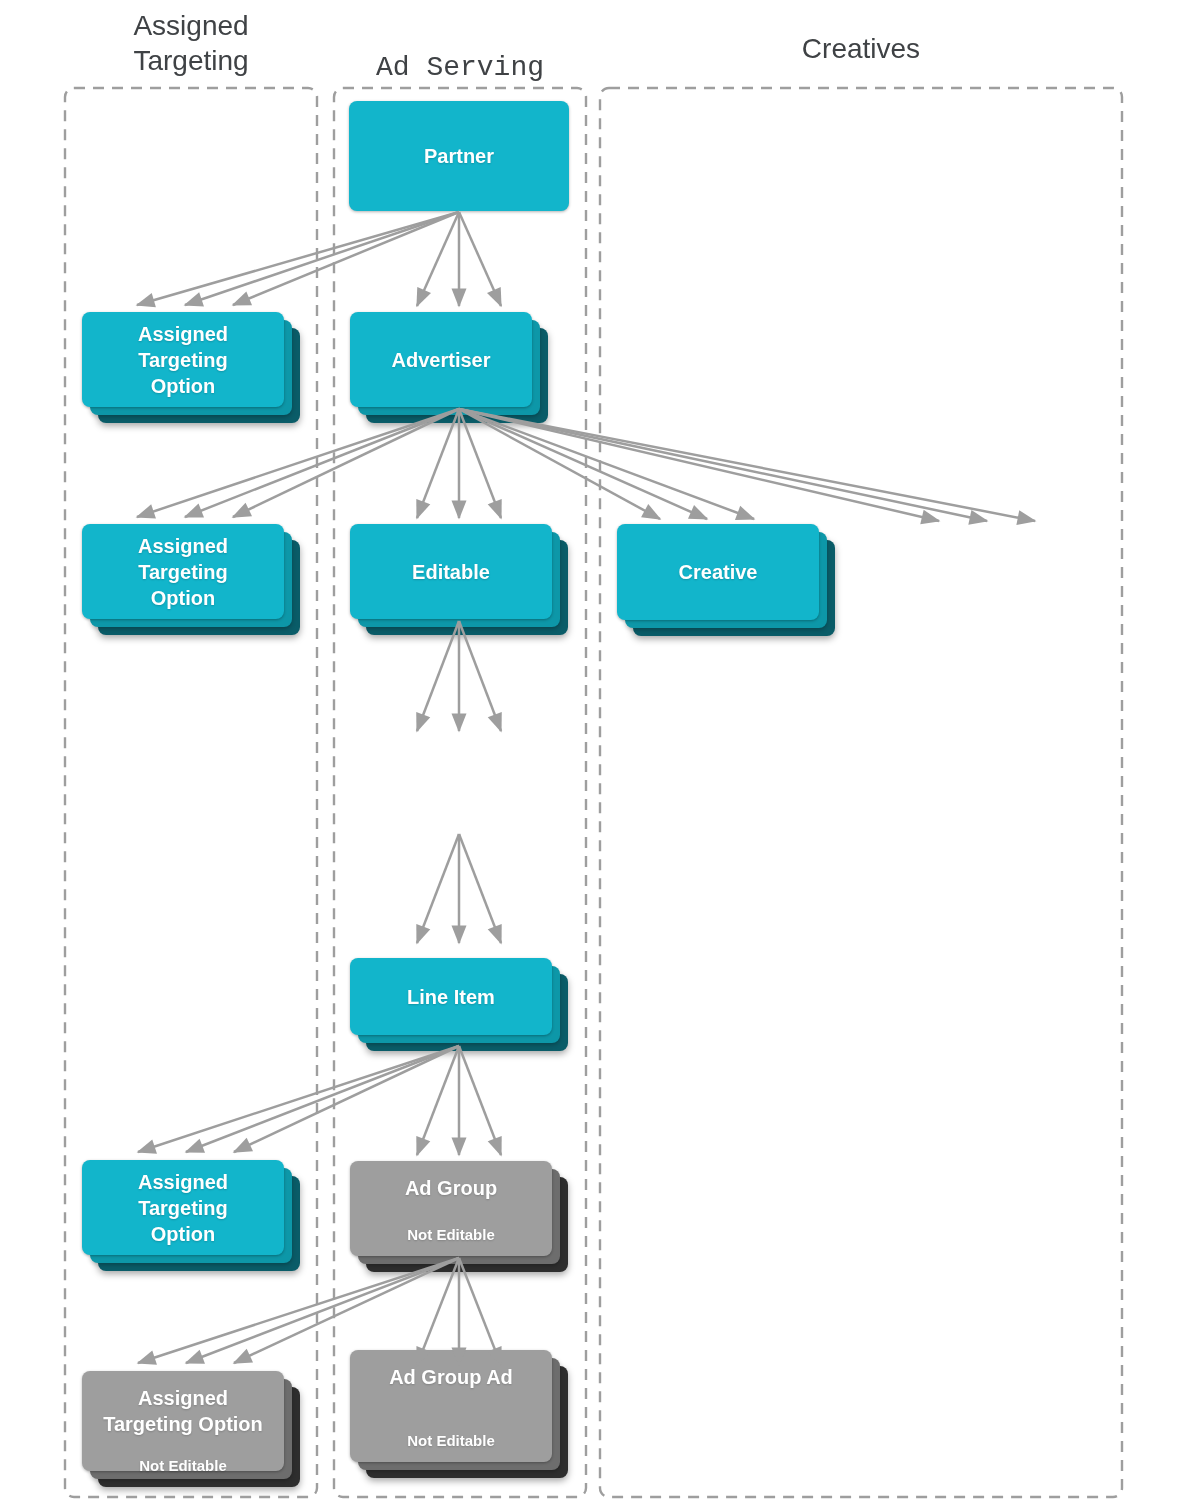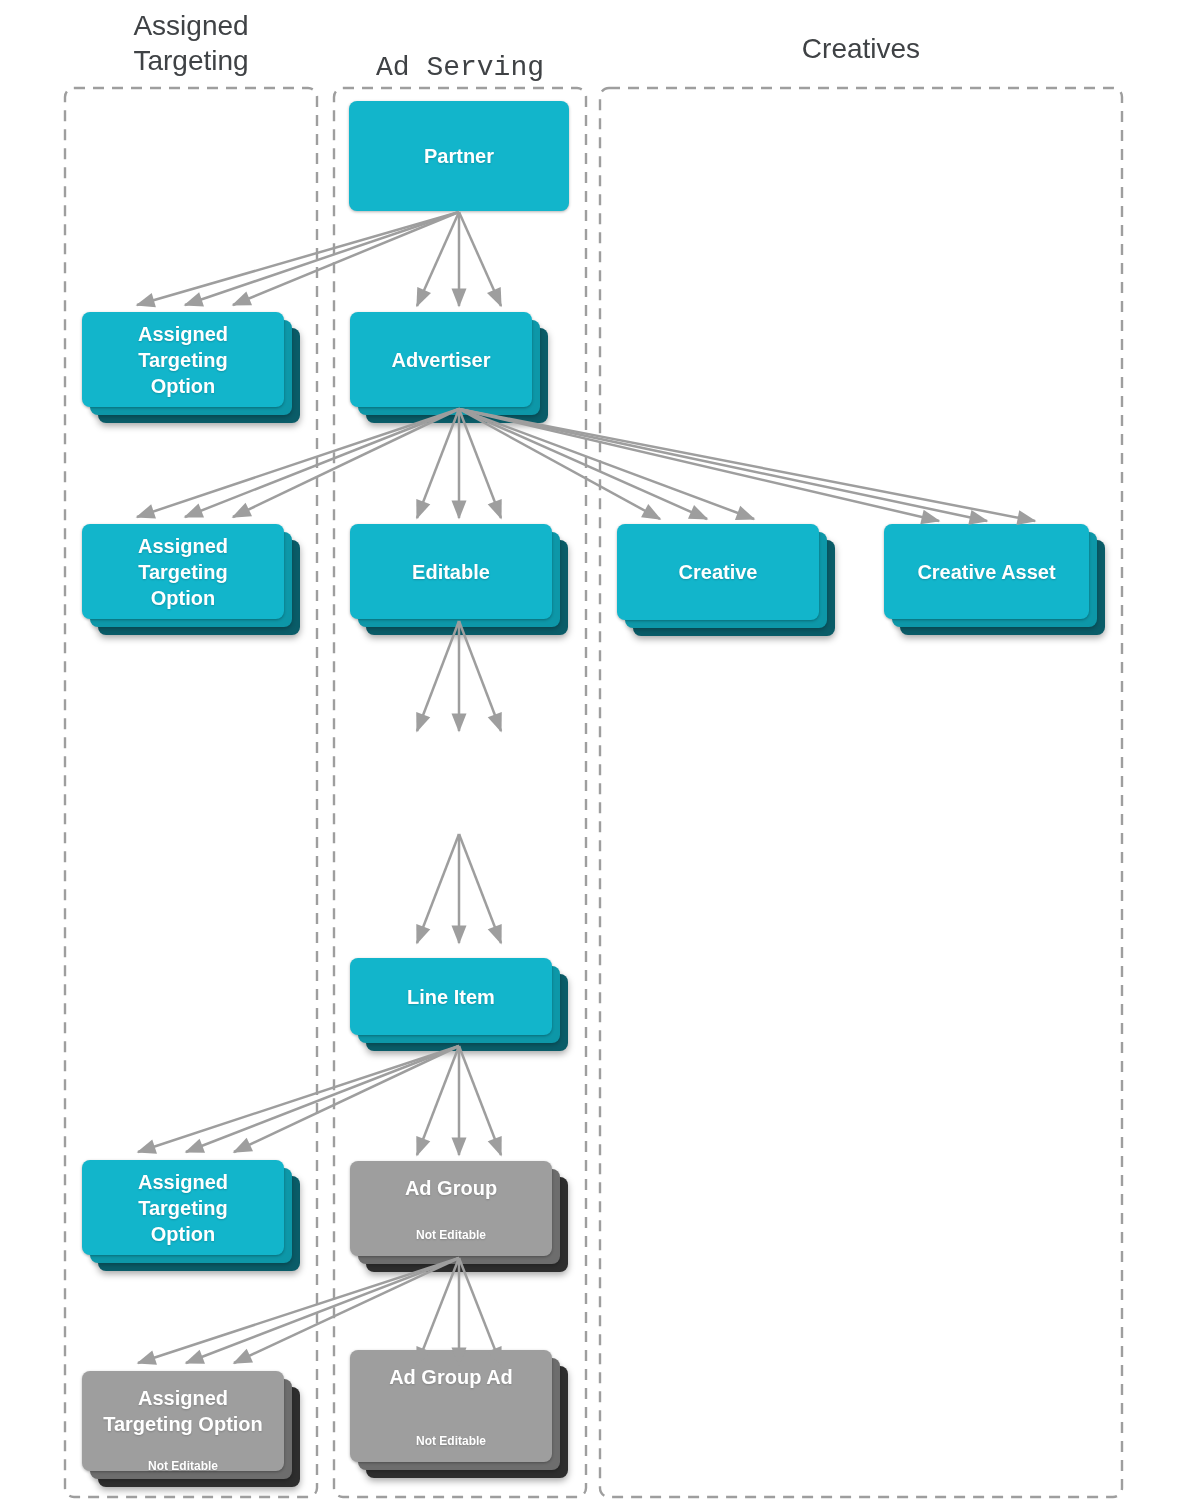--- a/index.html
+++ b/index.html
@@ -31,21 +31,21 @@
     box-shadow:0 1px 3px rgba(0,0,0,.3);
   }
   .node.cyan .face{background:var(--cyan);}
   .node.gray .face{background:var(--gray);}
   .face.has-sub{justify-content:space-between;padding:14px 6px 12px;box-sizing:border-box;gap:20px;}
   .label{
     color:var(--node_text);font-weight:700;font-size:20px;line-height:26px;
     text-align:center;white-space:pre-line;text-shadow:0 1px 2px rgba(0,0,0,.18);
   }
   .sublabel{
-    color:var(--node_text);font-weight:700;font-size:12px;line-height:18px;
+    color:var(--node_text);font-weight:700;font-size:15px;line-height:18px;
     text-align:center;text-shadow:0 1px 2px rgba(0,0,0,.18);
   }
 </style>
 </head>
 <body>
 
 <div id="stage">
   <div class="col-title" id="col-title-0" style="left: 65px; width: 252px; top: 8px;">Assigned
 Targeting</div>
   <div class="col-title" id="col-title-1" style="left: 334px; width: 252px; top: 50px; font-family: Liberation Mono, monospace;">Ad Serving</div>
@@ -87,27 +87,20 @@
         <div class="layer l2"></div>
         <div class="face">
           <div class="label">Editable</div>
         </div>
       </div>
       <div class="node cyan" style="left: 617px; top: 524px; width: 202px; height: 96px;">
         <div class="layer l3"></div>
         <div class="layer l2"></div>
         <div class="face">
           <div class="label">Creative</div>
-        </div>
-      </div>
-      <div class="node cyan" style="left: 884px; top: 524px; width: 205px; height: 95px;">
-        <div class="layer l3"></div>
-        <div class="layer l2"></div>
-        <div class="face">
-          <div class="label">Creative Asset</div>
         </div>
       </div>
       <div class="node cyan" style="left: 350px; top: 949px; width: 202px; height: 77px; margin-top: 9px;">
         <div class="layer l3"></div>
         <div class="layer l2"></div>
         <div class="face">
           <div class="label">Line Item</div>
         </div>
       </div>
       <div class="node cyan" style="left: 82px; top: 1160px; width: 202px; height: 95px;">

